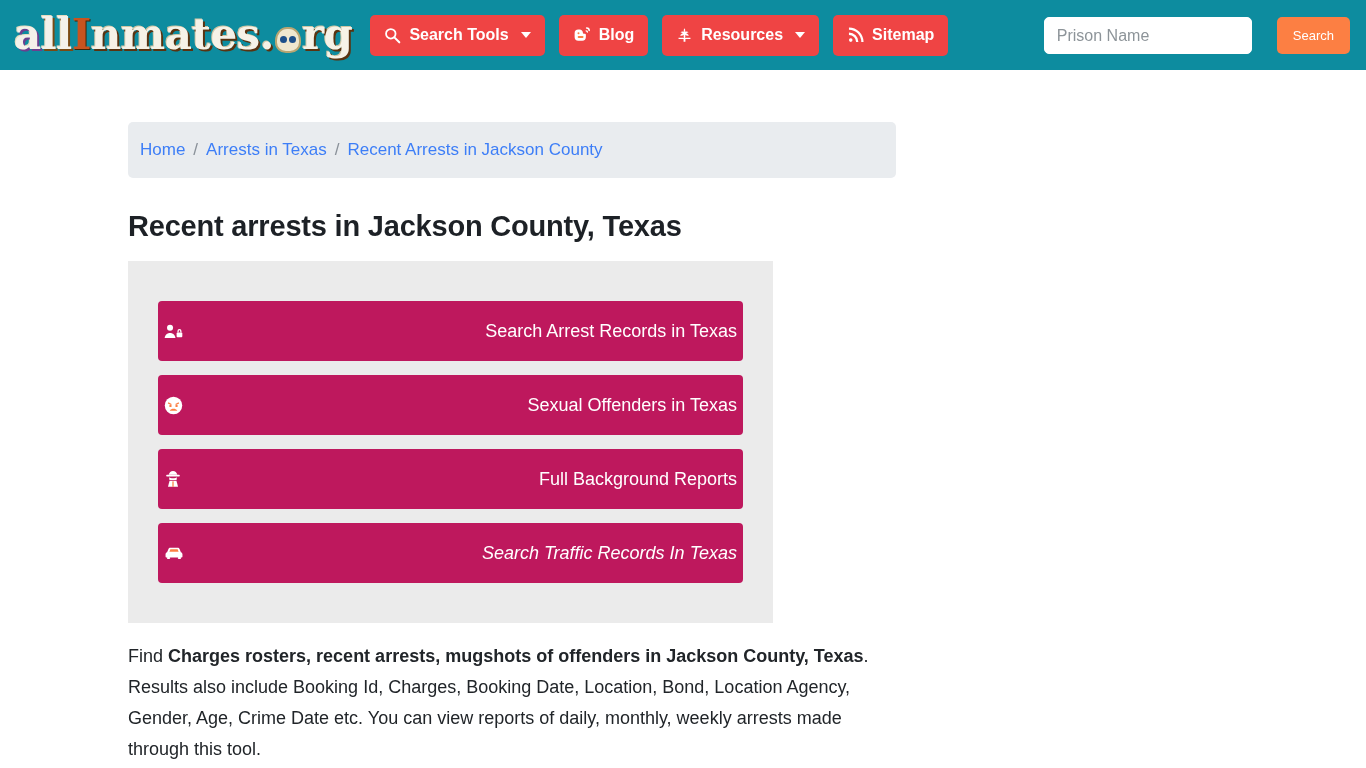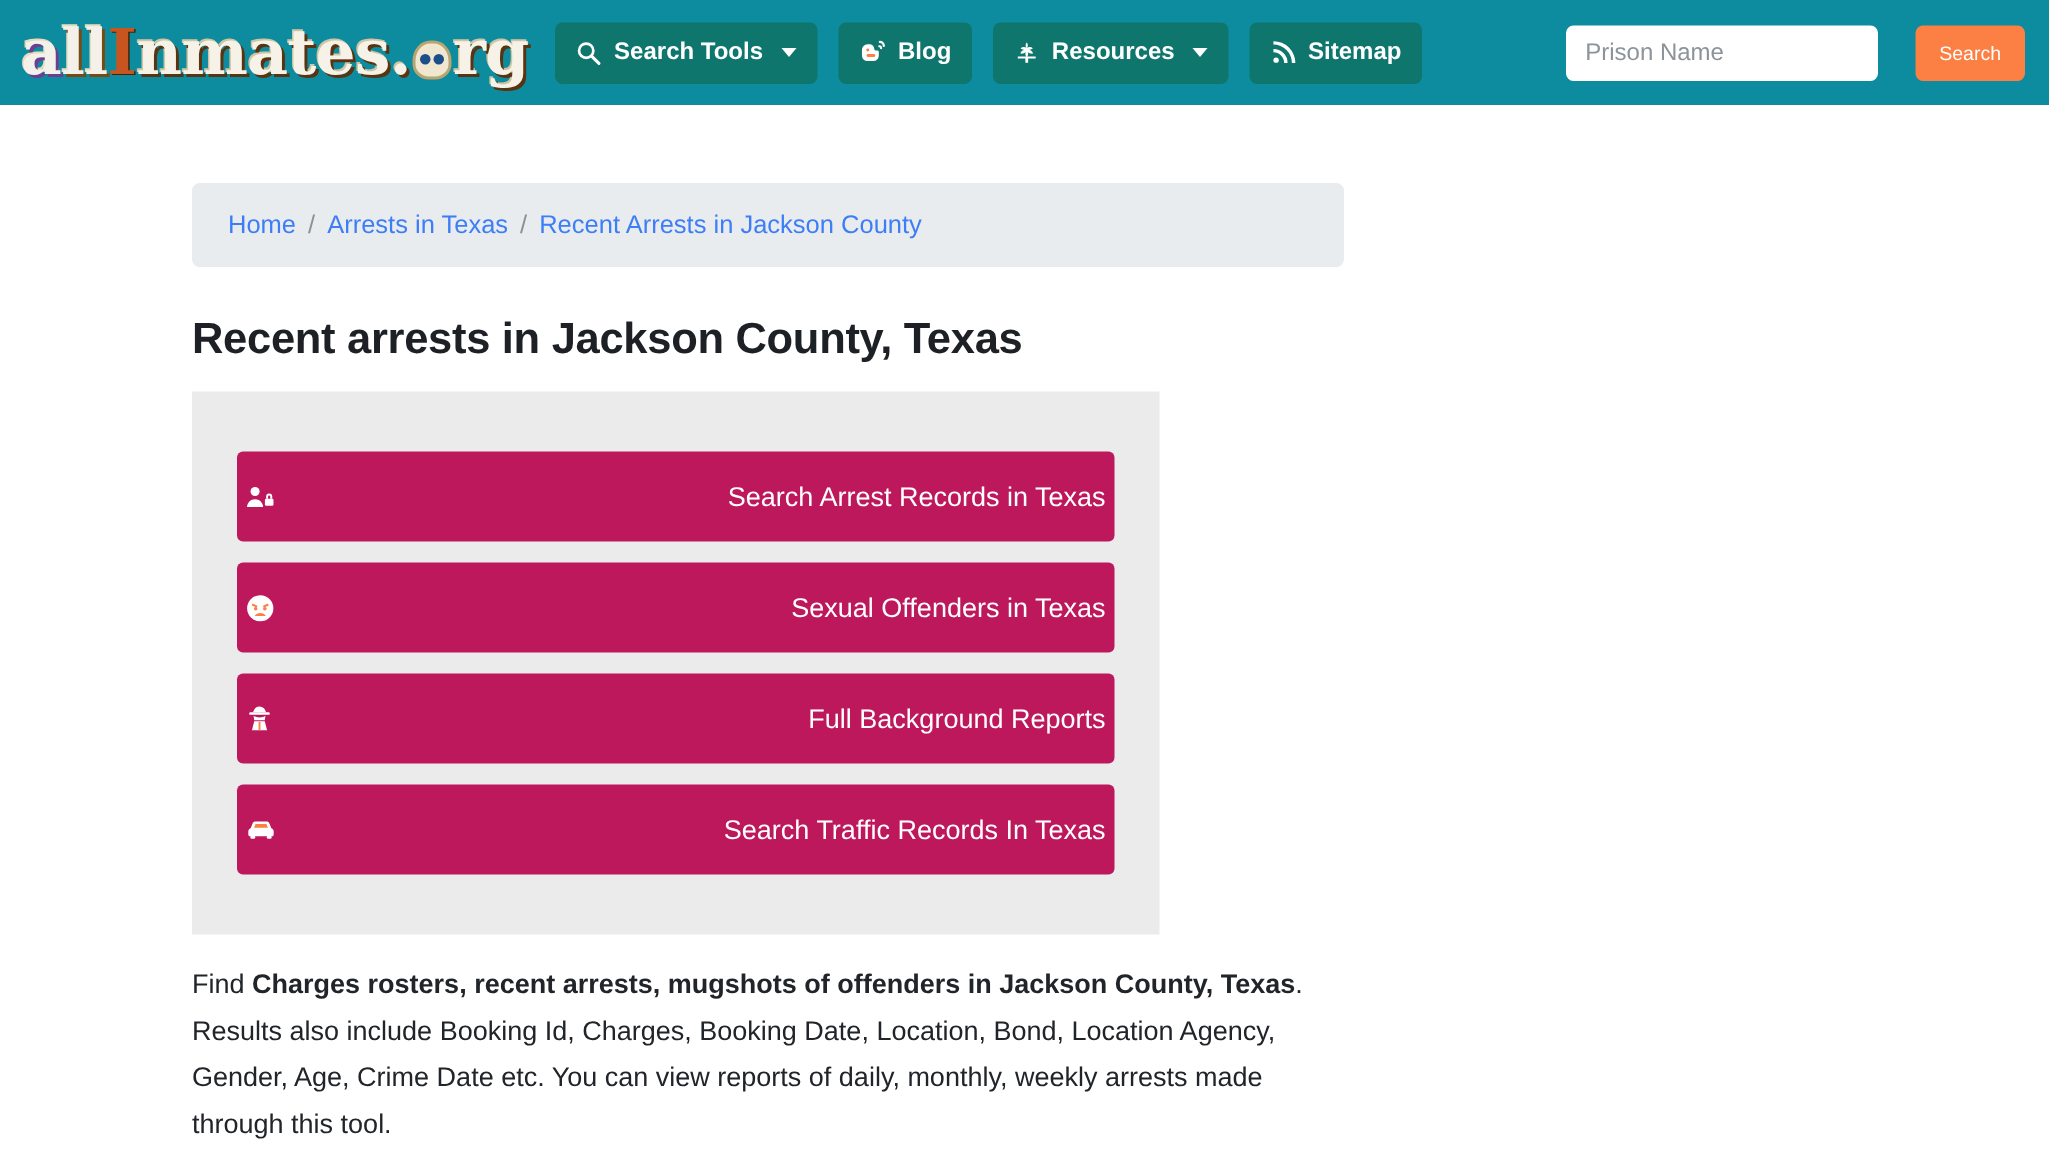--- a/index.html
+++ b/index.html
@@ -66,21 +66,21 @@
   .brand-skull::after  { right: 3px; }
 
   .nav-items { display: flex; align-items: center; gap: 14px; }
 
   .nav-btn {
     display: inline-flex;
     align-items: center;
     gap: 8px;
     height: 41px;
     padding: 0 14px;
-    background: #0f766e;
+    background: #ef4444;
     color: #ffffff;
     border: none;
     border-radius: 5px;
     font-size: 16px;
     font-weight: bold;
     cursor: pointer;
     white-space: nowrap;
     text-decoration: none;
     font-family: "Liberation Sans", sans-serif;
   }
@@ -126,21 +126,21 @@
     font-family: "Liberation Sans", sans-serif;
   }
 
   
   .page { padding: 0; background: #ffffff; }
   .container { width: 768px; margin-left: 128px; padding-top: 52px; }
 
   .breadcrumb {
     background: #e9ecef;
     border-radius: 5px;
-    padding: 16px 24px;
+    padding: 16px 12px;
     font-size: 17px;
     display: flex;
     align-items: center;
     gap: 0;
     height: 56px;
   }
   .crumb { color: #3d7ef7; text-decoration: none; cursor: pointer; }
   .crumb-sep { color: #8a9199; margin: 0 8px; }
 
   .page-title {
@@ -165,21 +165,21 @@
     height: 60px;
     background: #be185d;
     color: #ffffff;
     border: none;
     border-radius: 4px;
     font-size: 18px;
     margin-bottom: 14px;
     cursor: pointer;
     font-family: "Liberation Sans", sans-serif;
   }
-  .cta-btn:last-child { margin-bottom: 0; }
+  .cta-btn:last-child { margin-bottom: 0; font-style: italic; }
   .cta-btn .ico { display: inline-flex; align-items: center; }
 
   .body-text {
     font-size: 18px;
     line-height: 31px;
     color: #212529;
     margin: 18px 0 0 0;
     width: 756px;
   }
   .body-text b { font-weight: bold; }

